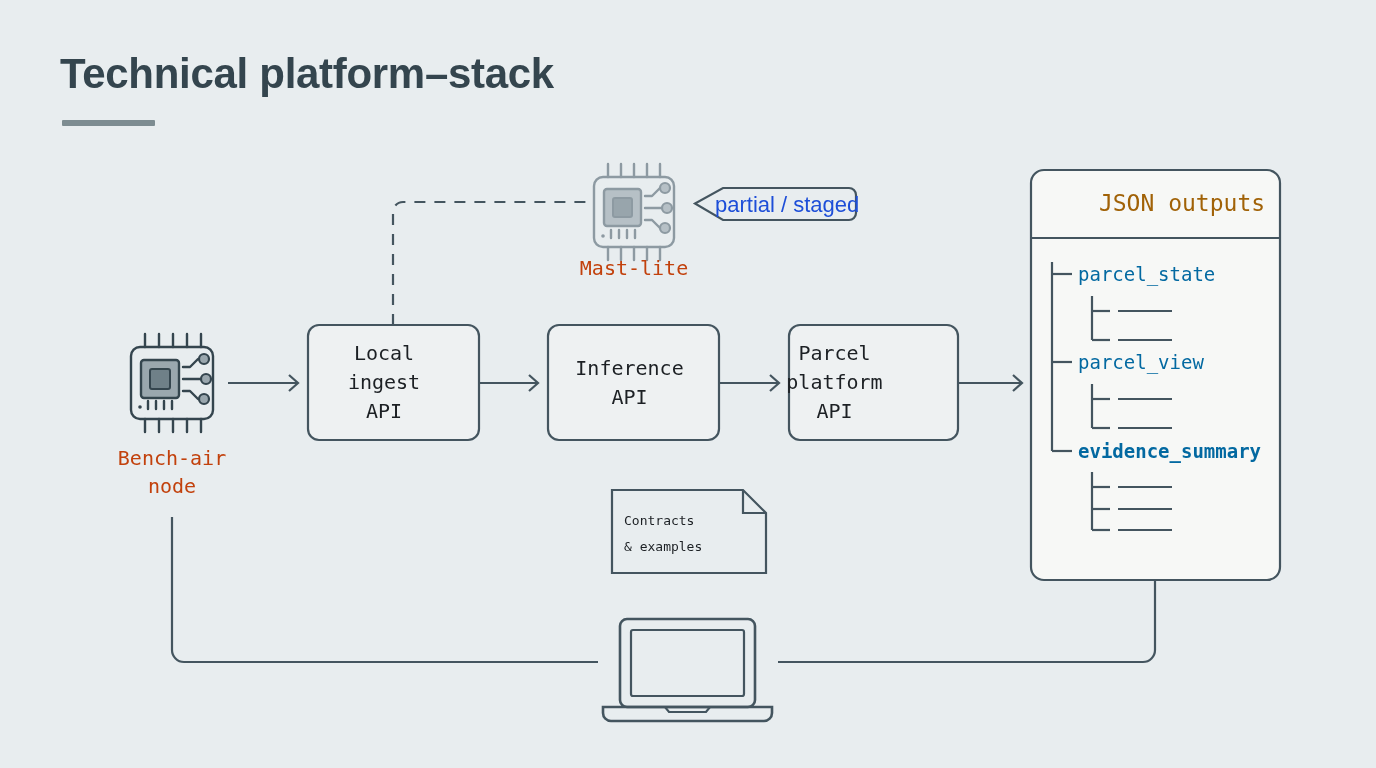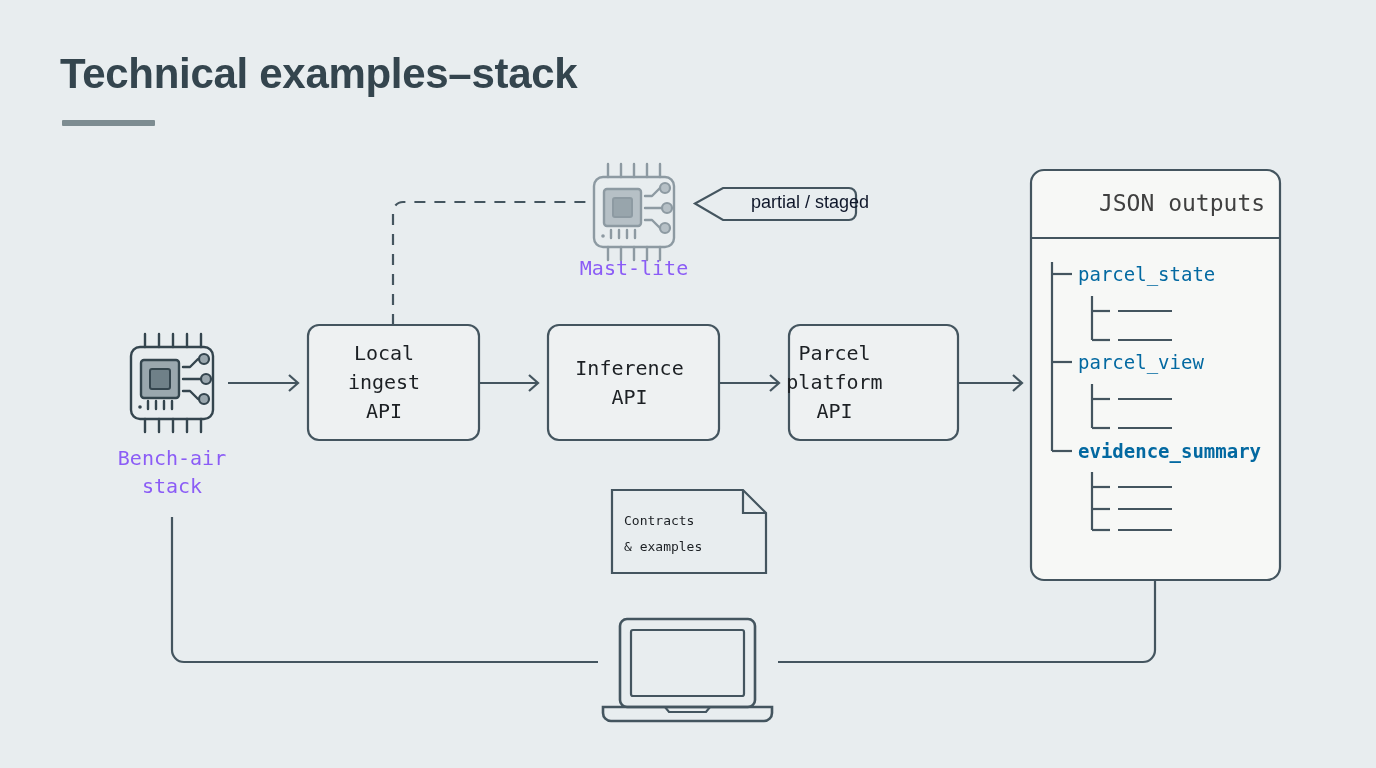--- a/index.html
+++ b/index.html
@@ -55,50 +55,49 @@
   .mono {
     font-family: "DejaVu Sans Mono", monospace;
     color: #1c2024;
   }
   .node-label {
     position: absolute;
     text-align: center;
     font-size: 20px;
     line-height: 28px;
     white-space: pre-line;
-    color: #8b5cf6;
+    color: #c2410c;
   }
   .box-label {
     position: absolute;
     text-align: center;
     font-size: 20px;
     line-height: 29px;
     white-space: pre-line;
     color: #1c2024;
     pointer-events: none;
   }
   #banner-label {
     position: absolute;
     left: 715px;
     top: 192px;
     font-family: "Liberation Sans", sans-serif;
-    font-size: 18px;
-    color: #0f172a;
+    font-size: 22px;
+    color: #1d4ed8;
     white-space: nowrap;
-    margin-left: 36px;
   }
   #json-title {
     position: absolute;
     left: 1032px;
     top: 190px;
     width: 300px;
     text-align: center;
     font-family: "DejaVu Sans Mono", monospace;
     font-size: 23px;
-    color: #404040;
+    color: #a16207;
   }
   .tree-label {
     position: absolute;
     font-family: "DejaVu Sans Mono", monospace;
     font-size: 19px;
     color: #0369a1;
     white-space: nowrap;
   }
   #note-label {
     position: absolute;
@@ -109,21 +108,21 @@
     line-height: 26px;
     white-space: pre-line;
     color: #1c2024;
   }
 </style>
 </head>
 <body>
 
 <div id="stage">
 
-  <div id="title">Technical examples–stack</div>
+  <div id="title">Technical platform–stack</div>
   <div id="title-rule"></div>
 
   <svg id="canvas" viewBox="0 0 1376 768">
     <defs>
       <style>
         .stroke    { fill:none; stroke:#44555f; stroke-width:2.2; }
         .stroke-th { fill:none; stroke:#44555f; stroke-width:2.6; }
         .boxfill   { fill:#eef1f2; stroke:#44555f; stroke-width:2.2; }
         .panelfill { fill:#f7f8f6; stroke:#44555f; stroke-width:2.2; }
         .chip-dark { fill:none; stroke:#34454e; stroke-width:2.4; stroke-linecap:round; stroke-linejoin:round; }
@@ -236,21 +235,21 @@
     </g>
 
     <path class="dash" d="M393 325 V212 a10 10 0 0 1 10 -10 H586"></path>
 
     <path class="stroke" d="M172 517 V650 a12 12 0 0 0 12 12 H598"></path>
 
     <path class="stroke" d="M1155 581 V650 a12 12 0 0 1 -12 12 H778"></path>
   </svg>
 
   <div class="node-label mono" style="left:90px; top:444px; width:164px;">Bench-air
-stack</div>
+node</div>
 
   <div class="node-label mono" style="left:552px; top:254px; width:164px;">Mast-lite</div>
 
   <div class="box-label mono" style="left:308px; top:339px; width:152px;">Local
 ingest
 API</div>
 
   <div class="box-label mono" style="left:548px; top:354px; width:163px;">Inference
 API</div>
 

